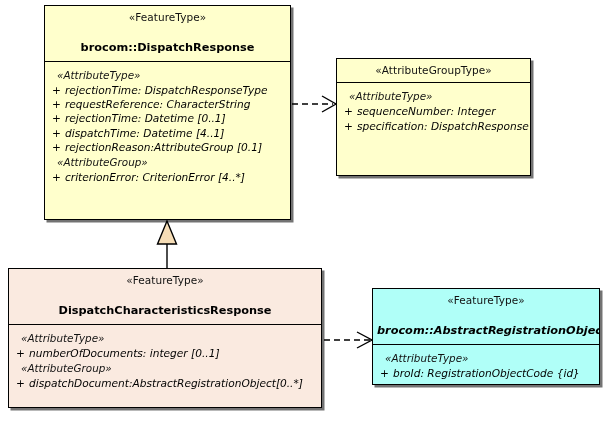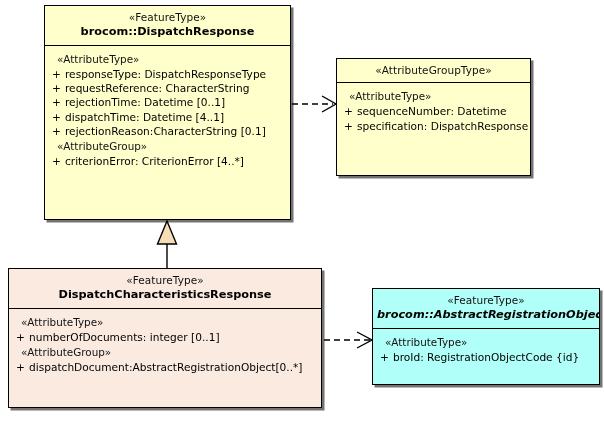--- a/index.html
+++ b/index.html
@@ -32,27 +32,28 @@
   .stereo{
     font-size:10.5px;
     color:#111;
     letter-spacing:0.05px;
     white-space:nowrap;
   }
   .cls-name{
     font-size:11.3px;
     font-weight:bold;
     color:#000;
-    margin-top:2px;
+    margin-top:18px;
     white-space:nowrap;
   }
   .cls-name.abstract{font-style:italic;}
   .uml-body{
     box-sizing:border-box;
     padding:5px 2px 5px 3px;
+    font-style:italic;
   }
   .grp-label{
     font-size:10.4px;
     color:#111;
     padding:2px 0 2px 9px;
     white-space:nowrap;
   }
   .attr-row{
     display:flex;
     align-items:baseline;
@@ -108,56 +109,56 @@
 
   <div class="uml-class theme-yellow" id="box-dispatch-response">
     <div class="uml-head">
       <div class="stereo">«FeatureType»</div>
       <div class="cls-name">brocom::DispatchResponse</div>
     </div>
     <div class="uml-body">
       <div class="grp-label">«AttributeType»</div>
       <div class="attr-row">
         <span class="attr-vis">+</span>
-        <span class="attr-txt">responseType: DispatchResponseType</span>
+        <span class="attr-txt">rejectionTime: DispatchResponseType</span>
       </div>
       <div class="attr-row">
         <span class="attr-vis">+</span>
         <span class="attr-txt">requestReference: CharacterString</span>
       </div>
       <div class="attr-row">
         <span class="attr-vis">+</span>
         <span class="attr-txt">rejectionTime: Datetime [0..1]</span>
       </div>
       <div class="attr-row">
         <span class="attr-vis">+</span>
         <span class="attr-txt">dispatchTime: Datetime [4..1]</span>
       </div>
       <div class="attr-row">
         <span class="attr-vis">+</span>
-        <span class="attr-txt">rejectionReason:CharacterString [0.1]</span>
+        <span class="attr-txt">rejectionReason:AttributeGroup [0.1]</span>
       </div>
 
       <div class="grp-label">«AttributeGroup»</div>
       <div class="attr-row">
         <span class="attr-vis">+</span>
         <span class="attr-txt">criterionError: CriterionError [4..*]</span>
       </div>
     </div>
   </div>
 
   <div class="uml-class theme-yellow" id="box-criterion-error">
     <div class="uml-head">
       <div class="stereo">«AttributeGroupType»</div>
     </div>
     <div class="uml-body">
       <div class="grp-label">«AttributeType»</div>
       <div class="attr-row">
         <span class="attr-vis">+</span>
-        <span class="attr-txt">sequenceNumber: Datetime</span>
+        <span class="attr-txt">sequenceNumber: Integer</span>
       </div>
       <div class="attr-row">
         <span class="attr-vis">+</span>
         <span class="attr-txt">specification: DispatchResponse</span>
       </div>
     </div>
   </div>
 
   <div class="uml-class theme-peach" id="box-dispatch-char">
     <div class="uml-head">

